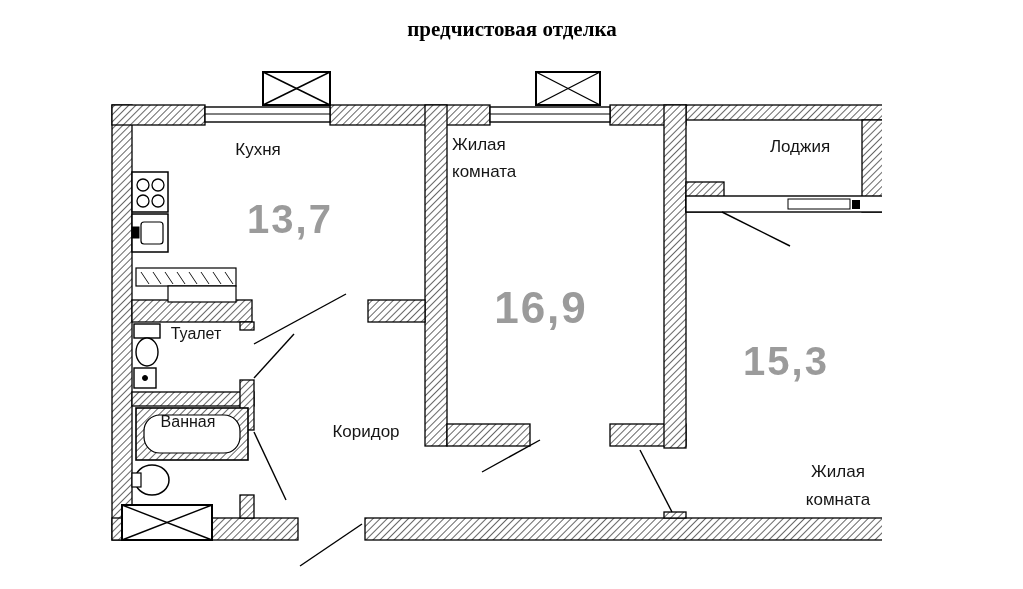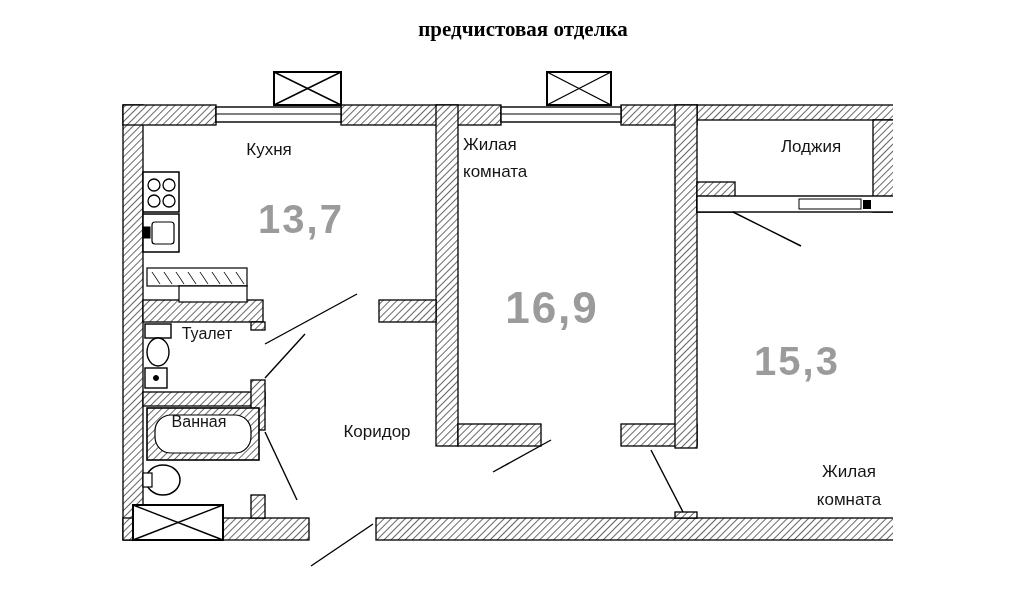--- a/index.html
+++ b/index.html
@@ -1,16 +1,16 @@
 <!DOCTYPE html>
 <html><head>
 <meta charset="utf-8">
 <style>
   html,body{margin:0;padding:0;background:#ffffff;}
-  .stage{width:882px;height:589px;position:relative;background:#fff;overflow:hidden;padding-left:11px;}
+  .stage{width:882px;height:589px;position:relative;background:#fff;overflow:hidden;}
   svg{display:block;}
   .title-text{font-family:"Liberation Serif",serif;font-size:21px;font-weight:bold;fill:#000;}
   .room-label{font-family:"Liberation Sans",sans-serif;font-size:17px;fill:#151515;}
   .room-label-sm{font-family:"Liberation Sans",sans-serif;font-size:16px;fill:#151515;}
   .area-number{font-family:"Liberation Sans",sans-serif;font-weight:bold;letter-spacing:2px;}
 </style>
 </head>
 <body>
 
 <div class="stage">

